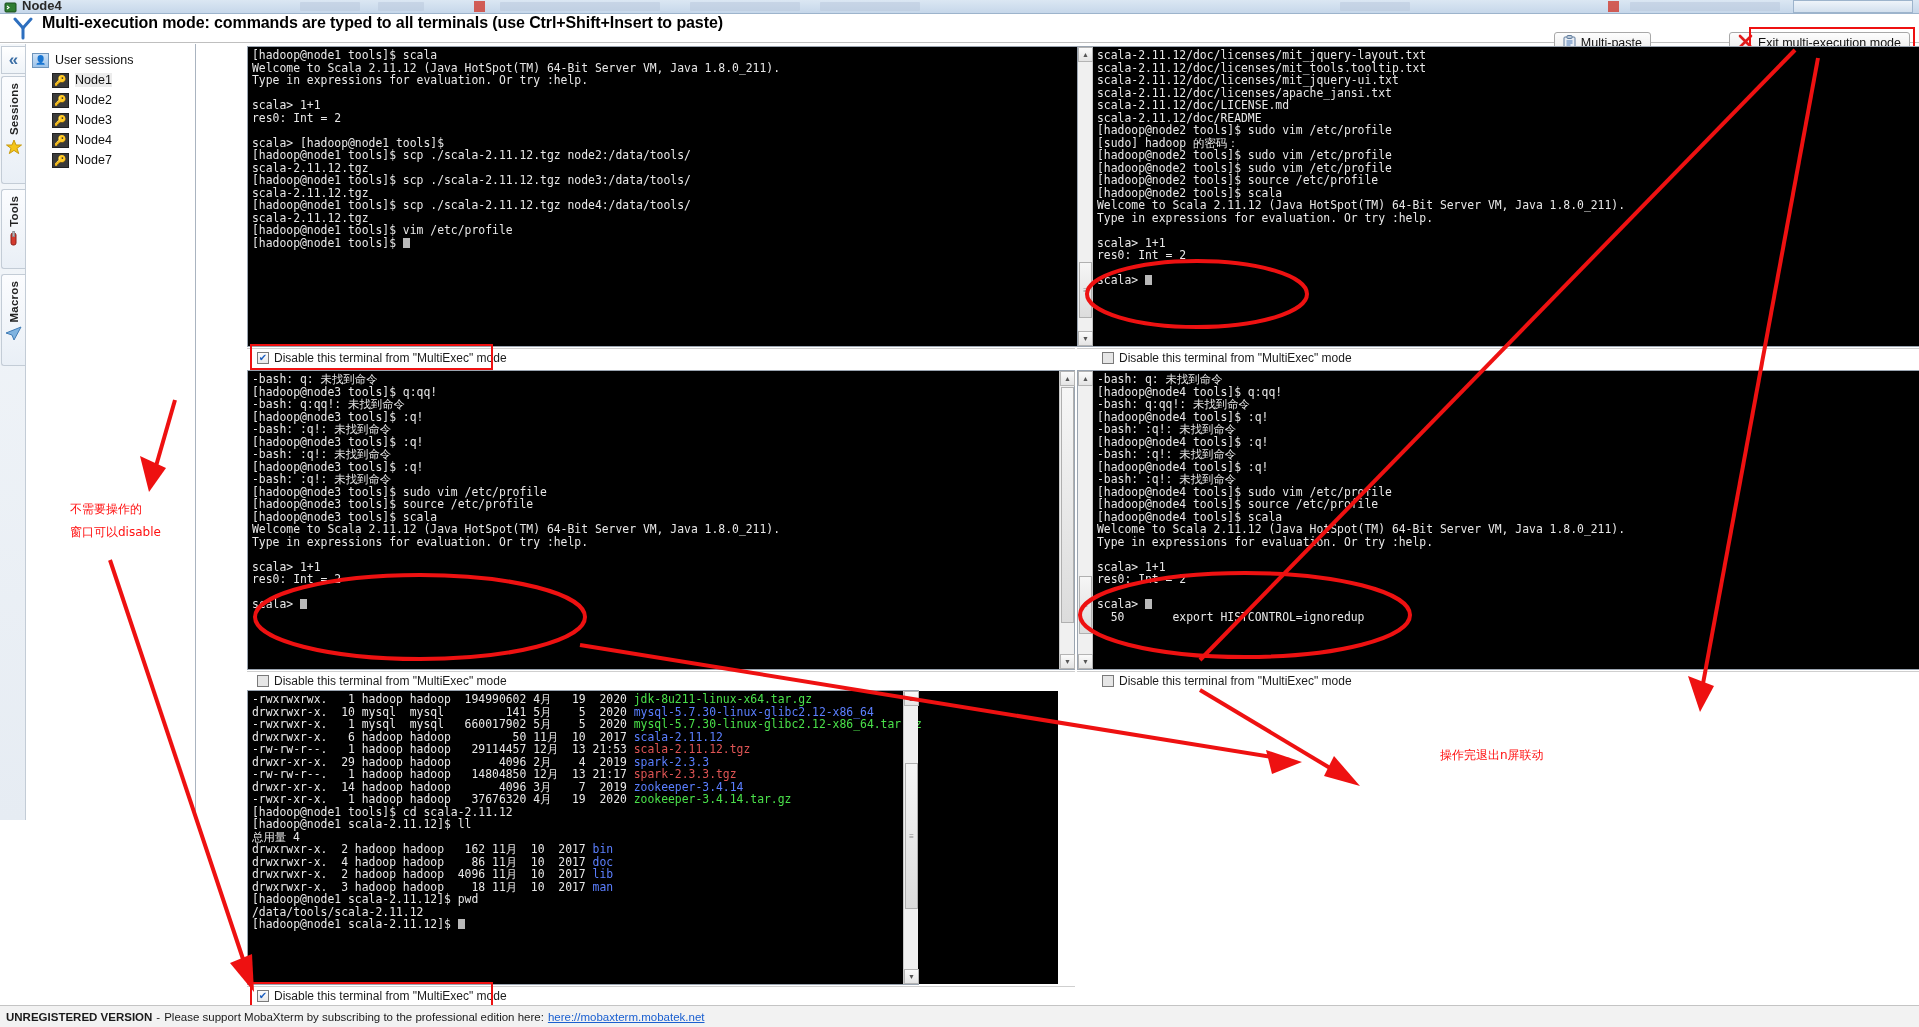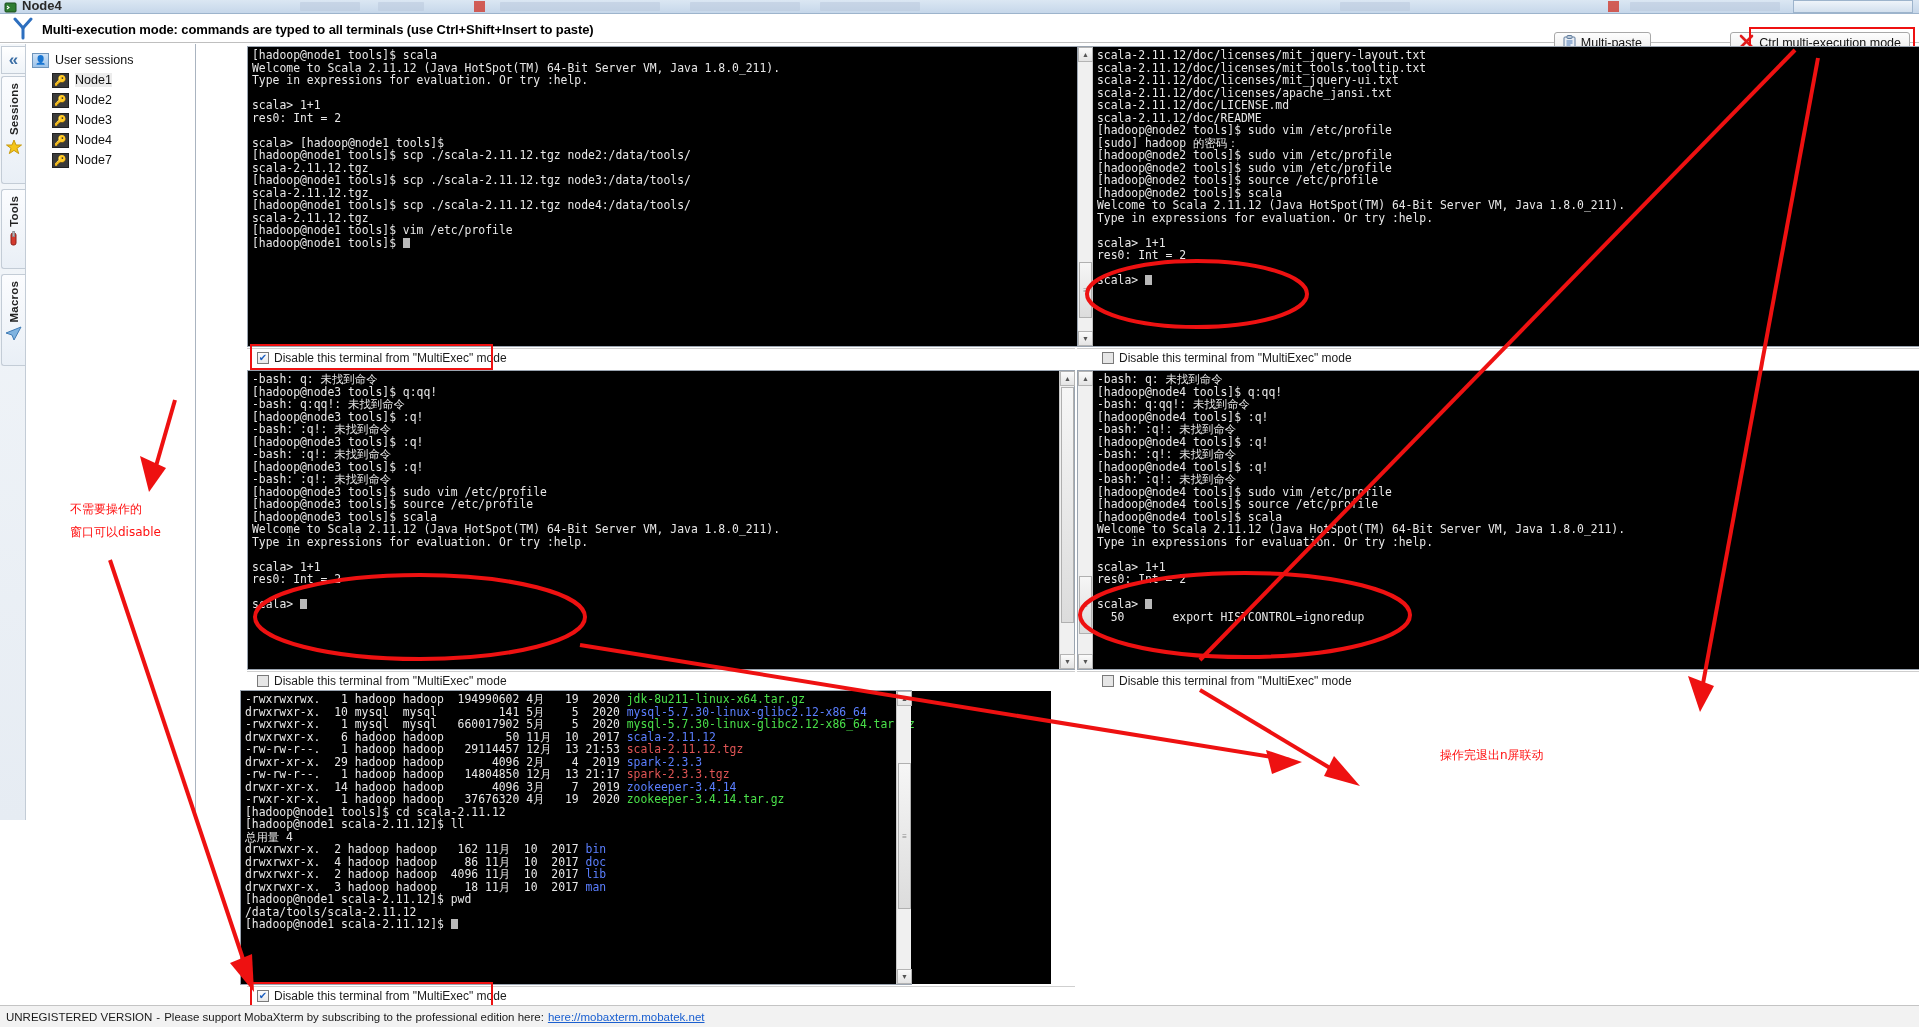--- a/index.html
+++ b/index.html
@@ -47,22 +47,22 @@
   
   .mx-header {
     position: absolute; left: 0; top: 14px; width: 1919px; height: 29px;
     background: #ffffff;
     border-bottom: 1px solid #bfbfbf;
   }
   .mx-logo {
     position: absolute; left: 12px; top: 3px; width: 22px; height: 23px;
   }
   .mx-title {
-    position: absolute; left: 42px; top: 8px;
-    font-size: 13px; font-weight: bold; color: #000;
+    position: absolute; left: 42px; top: 0;
+    font-size: 16px; font-weight: bold; color: #000;
     letter-spacing: -0.1px;
   }
   .btn {
     position: absolute;
     height: 22px;
     background: linear-gradient(#fdfdfd, #eaeaea);
     border: 1px solid #a8a8a8;
     border-radius: 3px;
     font-size: 12.5px; color: #111;
     display: flex; align-items: center; gap: 5px;
@@ -225,21 +225,21 @@
 
   
   .statusbar {
     position: absolute; left: 0; bottom: 0; width: 1919px; height: 22px;
     background: #f2f2f2;
     border-top: 1px solid #c4c4c4;
     display: flex; align-items: center;
     font-size: 11.5px; color: #1a1a1a;
     padding-left: 6px; gap: 4px;
   }
-  .statusbar .unreg { font-weight: normal; }
+  .statusbar .unreg { font-weight: bold; }
   .statusbar a { color: #1a5fd0; text-decoration: underline; }
 </style>
 </head>
 <body>
 
 <div id="root">
 
   <div class="chrome-strip">
     <div class="chrome-tab-icon">
       <svg width="13" height="13" viewBox="0 0 13 13">
@@ -279,21 +279,21 @@
       </span>
       <span>Multi-paste</span>
     </div>
 
     <div class="btn btn-exit">
       <span>
         <svg width="15" height="15" viewBox="0 0 15 15">
           <path d="M2 2 L13 13 M13 2 L2 13" stroke="#e01b1b" stroke-width="2.6" stroke-linecap="round"></path>
         </svg>
       </span>
-      <span>Ctrl multi-execution mode</span>
+      <span>Exit multi-execution mode</span>
     </div>
     <div class="exit-outline"></div>
   </div>
 
   <div class="rail">
     <div class="rail-collapse">«</div>
 
     <div class="rail-group" style="top:32px;height:108px;">
       <div class="rail-text">Sessions</div>
       <div class="rail-ico">
@@ -396,21 +396,21 @@
       <div class="sb-thumb" style="top:205px;height:58px;">≡</div>
       <div class="sb-btn" style="bottom:0;">▼</div>
     </div>
     <div class="term" id="t-node4" style="position:absolute;left:15px;top:0;width:827px;height:298px;"><span class="l">-bash: q: 未找到命令</span><span class="l">[hadoop@node4 tools]$ q:qq!</span><span class="l">-bash: q:qq!: 未找到命令</span><span class="l">[hadoop@node4 tools]$ :q!</span><span class="l">-bash: :q!: 未找到命令</span><span class="l">[hadoop@node4 tools]$ :q!</span><span class="l">-bash: :q!: 未找到命令</span><span class="l">[hadoop@node4 tools]$ :q!</span><span class="l">-bash: :q!: 未找到命令</span><span class="l">[hadoop@node4 tools]$ sudo vim /etc/profile</span><span class="l">[hadoop@node4 tools]$ source /etc/profile</span><span class="l">[hadoop@node4 tools]$ scala</span><span class="l">Welcome to Scala 2.11.12 (Java HotSpot(TM) 64-Bit Server VM, Java 1.8.0_211).</span><span class="l">Type in expressions for evaluation. Or try :help.</span><span class="l">&nbsp;</span><span class="l">scala&gt; 1+1</span><span class="l">res0: Int = 2</span><span class="l">&nbsp;</span><span class="l">scala&gt; <span class="cursor"></span></span><span class="l">  50       export HISTCONTROL=ignoredup</span></div>
   </div>
   <div class="cbbar" style="left:1077px;top:671px;width:842px;padding-left:25px;">
     <span class="cbox" id="cb-node4" style="background: rgb(230, 230, 230);"></span>
     <span>Disable this terminal from "MultiExec" mode</span>
   </div>
 
-  <div class="term-frame" style="left:240px;top:690px;width:672px;height:295px;text-decoration:underline;">
+  <div class="term-frame" style="left:247px;top:690px;width:672px;height:295px;text-decoration:underline;">
     <div class="term" id="t-node1b" style="left:0;top:0;width:810px;height:293px;"><span class="l">-rwxrwxrwx.   1 hadoop hadoop  194990602 4月   19  2020 <span class="g">jdk-8u211-linux-x64.tar.gz</span></span><span class="l">drwxrwxr-x.  10 mysql  mysql         141 5月    5  2020 <span class="b">mysql-5.7.30-linux-glibc2.12-x86_64</span></span><span class="l">-rwxrwxr-x.   1 mysql  mysql   660017902 5月    5  2020 <span class="g">mysql-5.7.30-linux-glibc2.12-x86_64.tar.gz</span></span><span class="l">drwxrwxr-x.   6 hadoop hadoop         50 11月  10  2017 <span class="b">scala-2.11.12</span></span><span class="l">-rw-rw-r--.   1 hadoop hadoop   29114457 12月  13 21:53 <span class="r">scala-2.11.12.tgz</span></span><span class="l">drwxr-xr-x.  29 hadoop hadoop       4096 2月    4  2019 <span class="b">spark-2.3.3</span></span><span class="l">-rw-rw-r--.   1 hadoop hadoop   14804850 12月  13 21:17 <span class="r">spark-2.3.3.tgz</span></span><span class="l">drwxr-xr-x.  14 hadoop hadoop       4096 3月    7  2019 <span class="b">zookeeper-3.4.14</span></span><span class="l">-rwxr-xr-x.   1 hadoop hadoop   37676320 4月   19  2020 <span class="g">zookeeper-3.4.14.tar.gz</span></span><span class="l">[hadoop@node1 tools]$ cd scala-2.11.12</span><span class="l">[hadoop@node1 scala-2.11.12]$ ll</span><span class="l">总用量 4</span><span class="l">drwxrwxr-x.  2 hadoop hadoop   162 11月  10  2017 <span class="b">bin</span></span><span class="l">drwxrwxr-x.  4 hadoop hadoop    86 11月  10  2017 <span class="b">doc</span></span><span class="l">drwxrwxr-x.  2 hadoop hadoop  4096 11月  10  2017 <span class="b">lib</span></span><span class="l">drwxrwxr-x.  3 hadoop hadoop    18 11月  10  2017 <span class="b">man</span></span><span class="l">[hadoop@node1 scala-2.11.12]$ pwd</span><span class="l">/data/tools/scala-2.11.12</span><span class="l">[hadoop@node1 scala-2.11.12]$ <span class="cursor"></span></span></div>
     <div class="sb" style="right:0;top:0;width:15px;height:293px;">
       <div class="sb-btn" style="top:0;">▲</div>
       <div class="sb-thumb" style="top:72px;height:146px;">≡</div>
       <div class="sb-btn" style="bottom:0;">▼</div>
     </div>
   </div>
   <div class="cbbar" style="left:247px;top:986px;width:828px;">
     <span class="cbox" id="cb-node1b">✔</span>
     <span>Disable this terminal from "MultiExec" mode</span>

